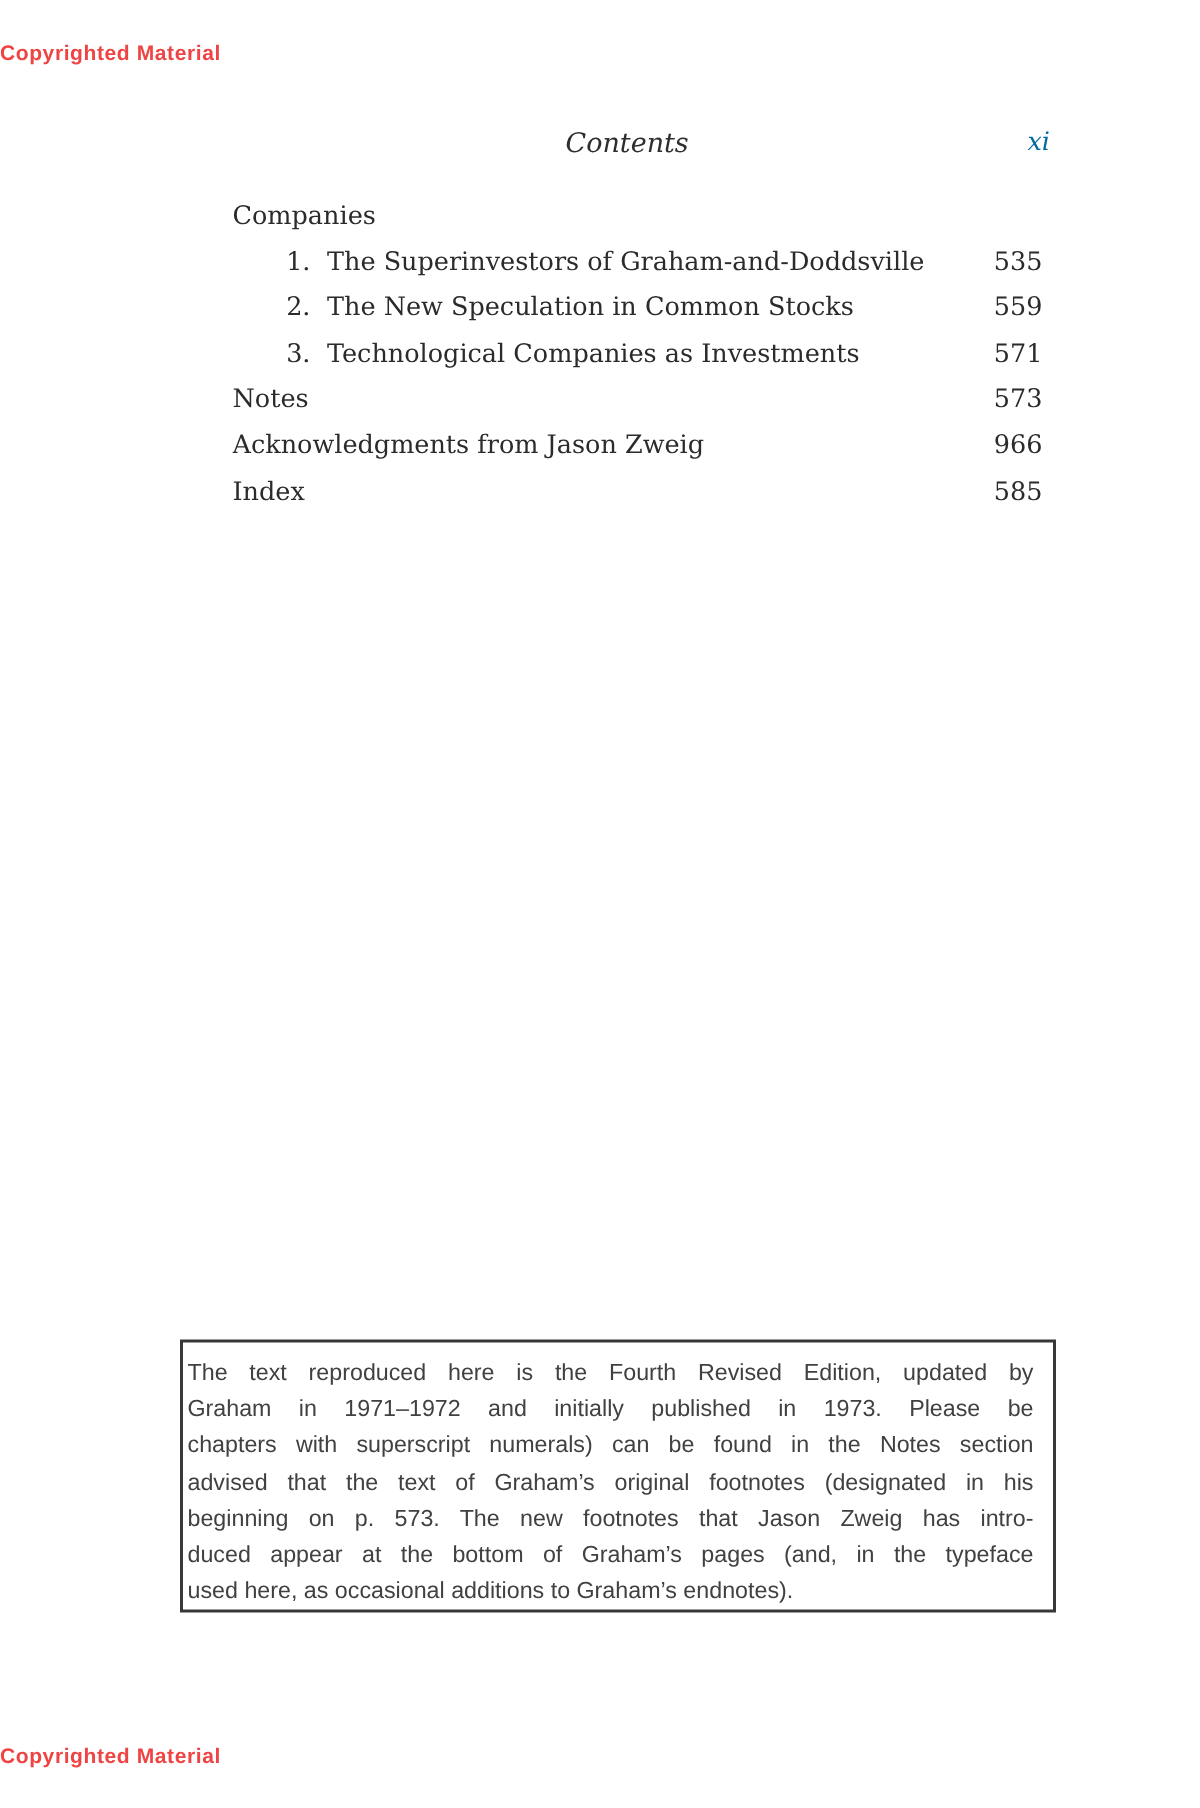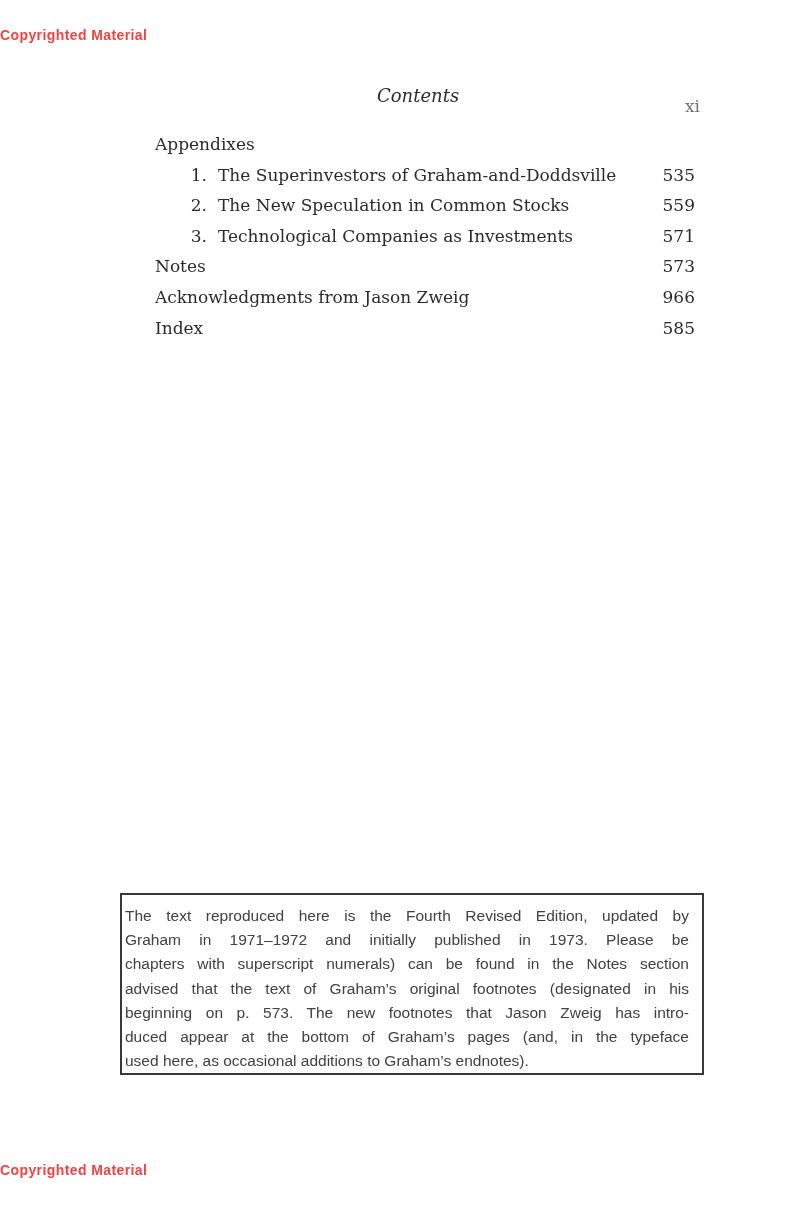--- a/index.html
+++ b/index.html
@@ -36,24 +36,25 @@
   .running-head-title {
     position: absolute;
     top: 85px;
     left: 377px;
     font-style: italic;
     font-size: 18px;
     color: #2e2e2e;
   }
   .running-head-folio {
     position: absolute;
-    top: 96px;
+    top: 85px;
     right: 100px;
+    font-style: italic;
     font-size: 17px;
-    color: #737373;
+    color: #0369a1;
   }
 
   
   .toc {
     position: absolute;
     top: 129px;
     left: 155px;
     width: 540px;
     font-size: 17px;
   }
@@ -111,21 +112,21 @@
 
   <div class="copyright-banner copyright-top">Copyrighted Material</div>
 
   <div class="running-head-title">Contents</div>
 
   <div class="running-head-folio">xi</div>
 
   <div class="toc">
 
     <div class="toc-row">
-      <span class="toc-label">Appendixes</span>
+      <span class="toc-label">Companies</span>
     </div>
 
     <div class="toc-row">
       <span class="toc-num">1.</span>
       <span class="toc-label">The Superinvestors of Graham-and-Doddsville</span>
       <span class="toc-page">535</span>
     </div>
 
     <div class="toc-row">
       <span class="toc-num">2.</span>

